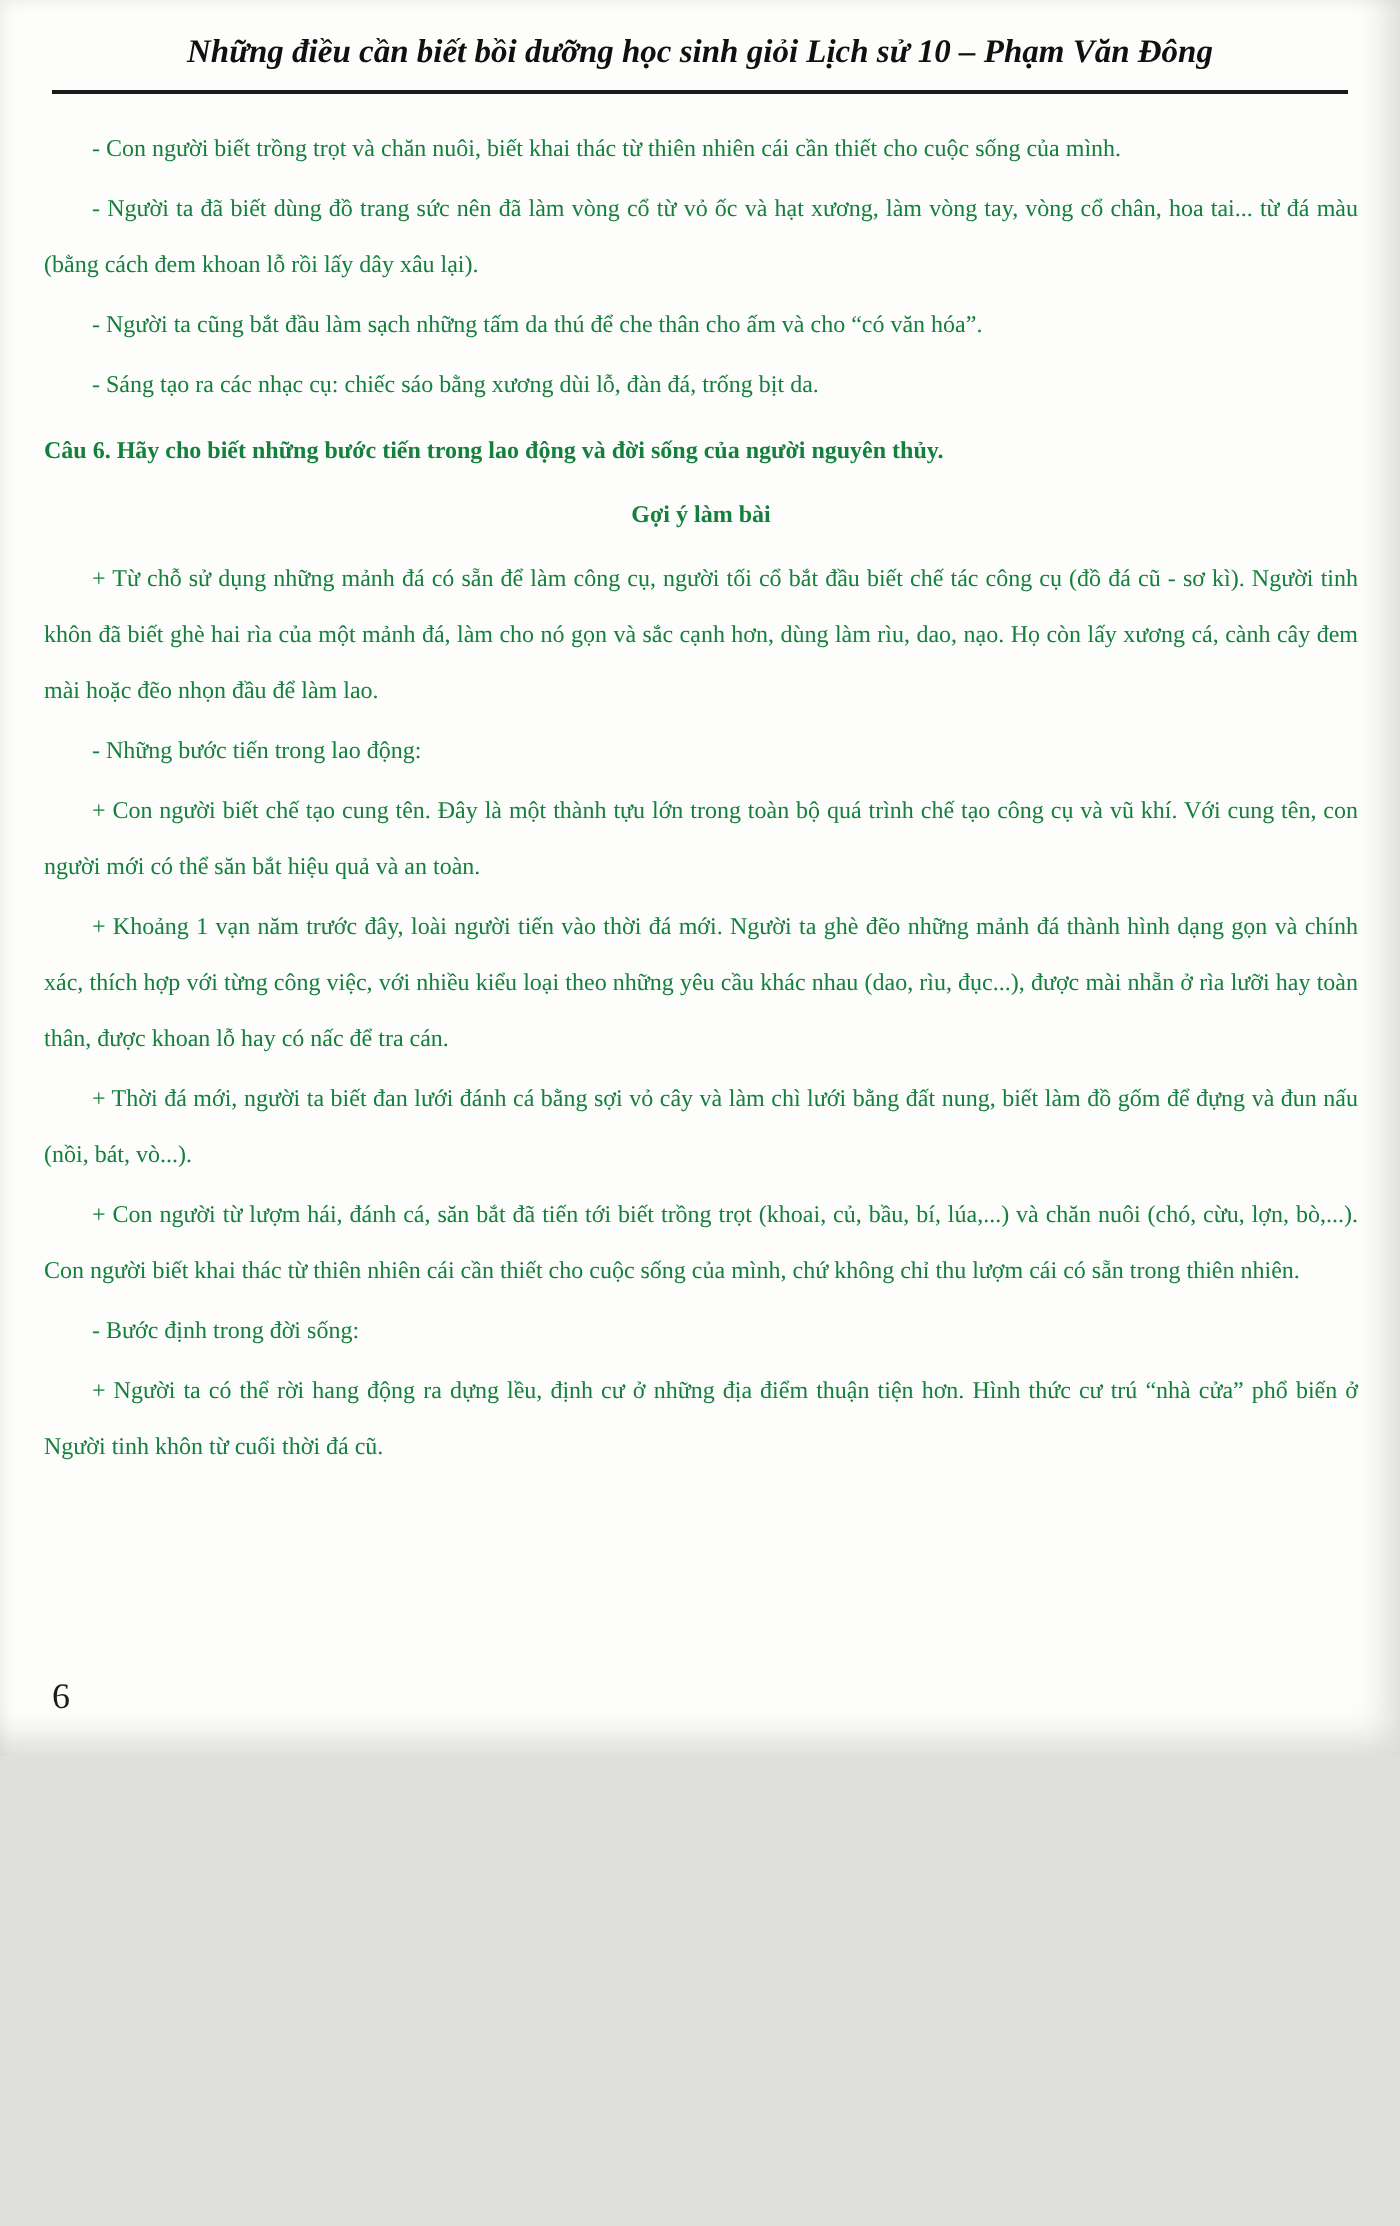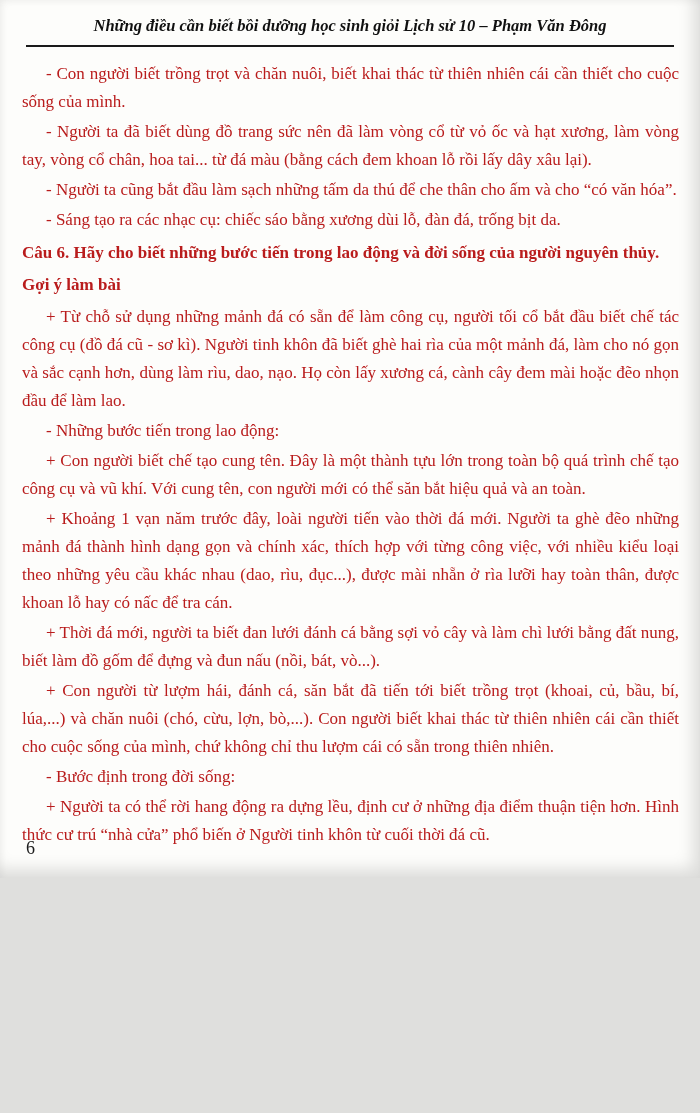--- a/index.html
+++ b/index.html
@@ -25,39 +25,39 @@
     text-align: center;
     color: #101010;
   }
   .header-rule {
     height: 2px;
     background: #1a1a1a;
     margin-top: 8px;
   }
   .body-content {
     padding: 13px 21px 0 22px;
-    font-size: 17px;
+    font-size: 12px;
     line-height: 28px;
-    color: #b91c1c;
+    color: #15803d;
   }
   .para {
     margin: 0 0 2px 0;
     text-align: justify;
     text-indent: 24px;
   }
   .style-heading {
     font-weight: bold;
     text-indent: 0;
     text-align: justify;
     margin-top: 5px;
     margin-bottom: 3px;
   }
   .style-center {
     font-weight: bold;
-    text-align: left;
+    text-align: center;
     text-indent: 0;
     margin: 4px 0 4px 0;
   }
   .watermark {
     position: absolute;
     left: 0; right: 0;
     top: 1046px;
     text-align: right;
     pointer-events: none;
     user-select: none;

